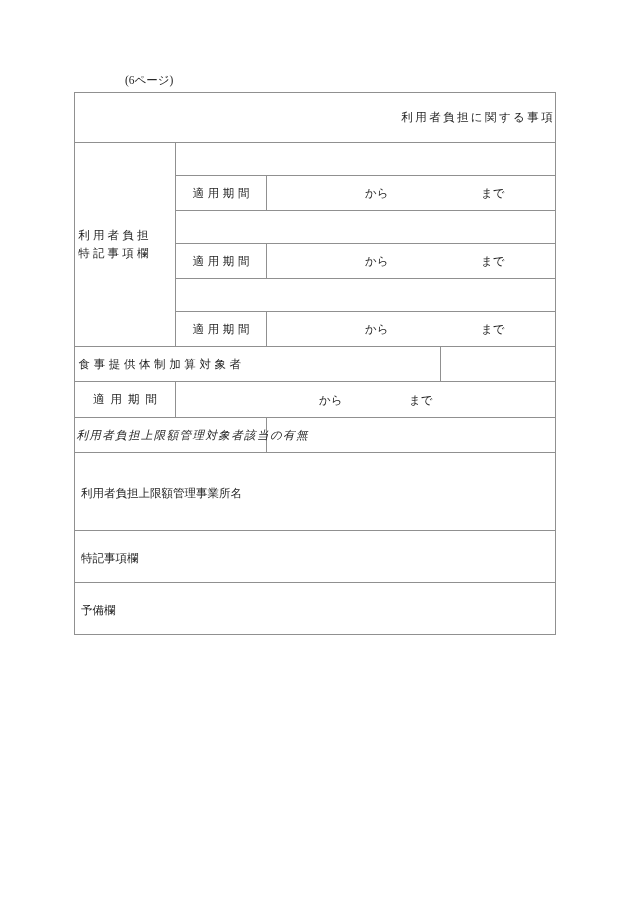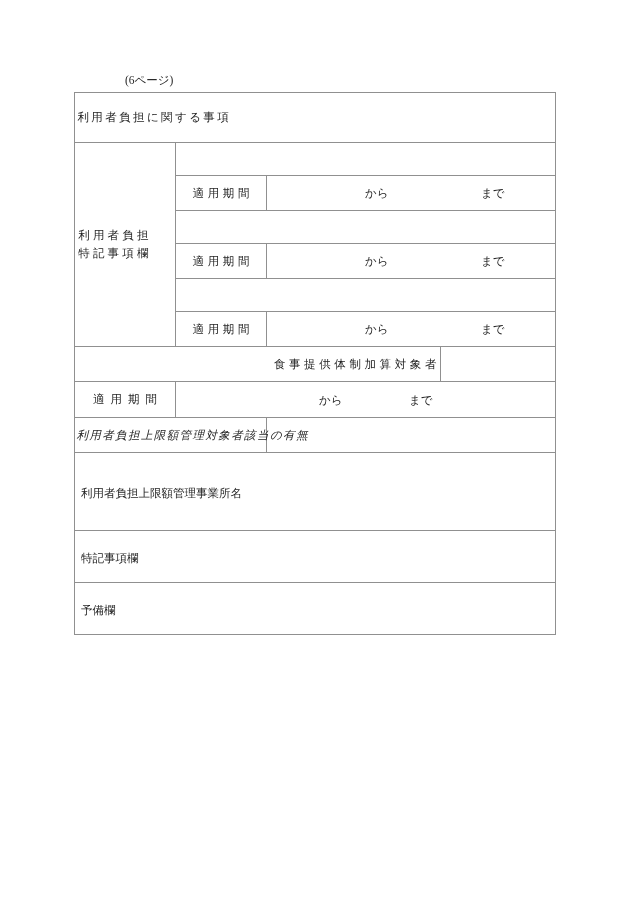--- a/index.html
+++ b/index.html
@@ -49,21 +49,21 @@
     border: 1px solid #909090;
     padding: 0;
     vertical-align: middle;
     font-size: 11.5px;
     color: #1f1f1f;
   }
 
   
   .r-title {
     height: 49px;
-    text-align: left;
+    text-align: right;
     letter-spacing: 2.4px;
     text-indent: 2.4px;
     font-size: 12.5px;
   }
 
   
   .c-side-label {
     width: 101px;           
     text-align: left;
     vertical-align: middle;
@@ -106,21 +106,21 @@
     position: absolute;
     left: 214px;
     top: 50%;
     transform: translateY(-50%);
     white-space: nowrap;
   }
 
   
   .r-meal { height: 34px; }
   .c-meal-label {
-    text-align: right;
+    text-align: left;
     letter-spacing: 3.6px;
     text-indent: 3.6px;
     white-space: nowrap;
   }
   .c-meal-value { width: 115px; }   
 
   
   .r-period2 { height: 35px; }
   .c-period2-label {
     width: 119px;           

